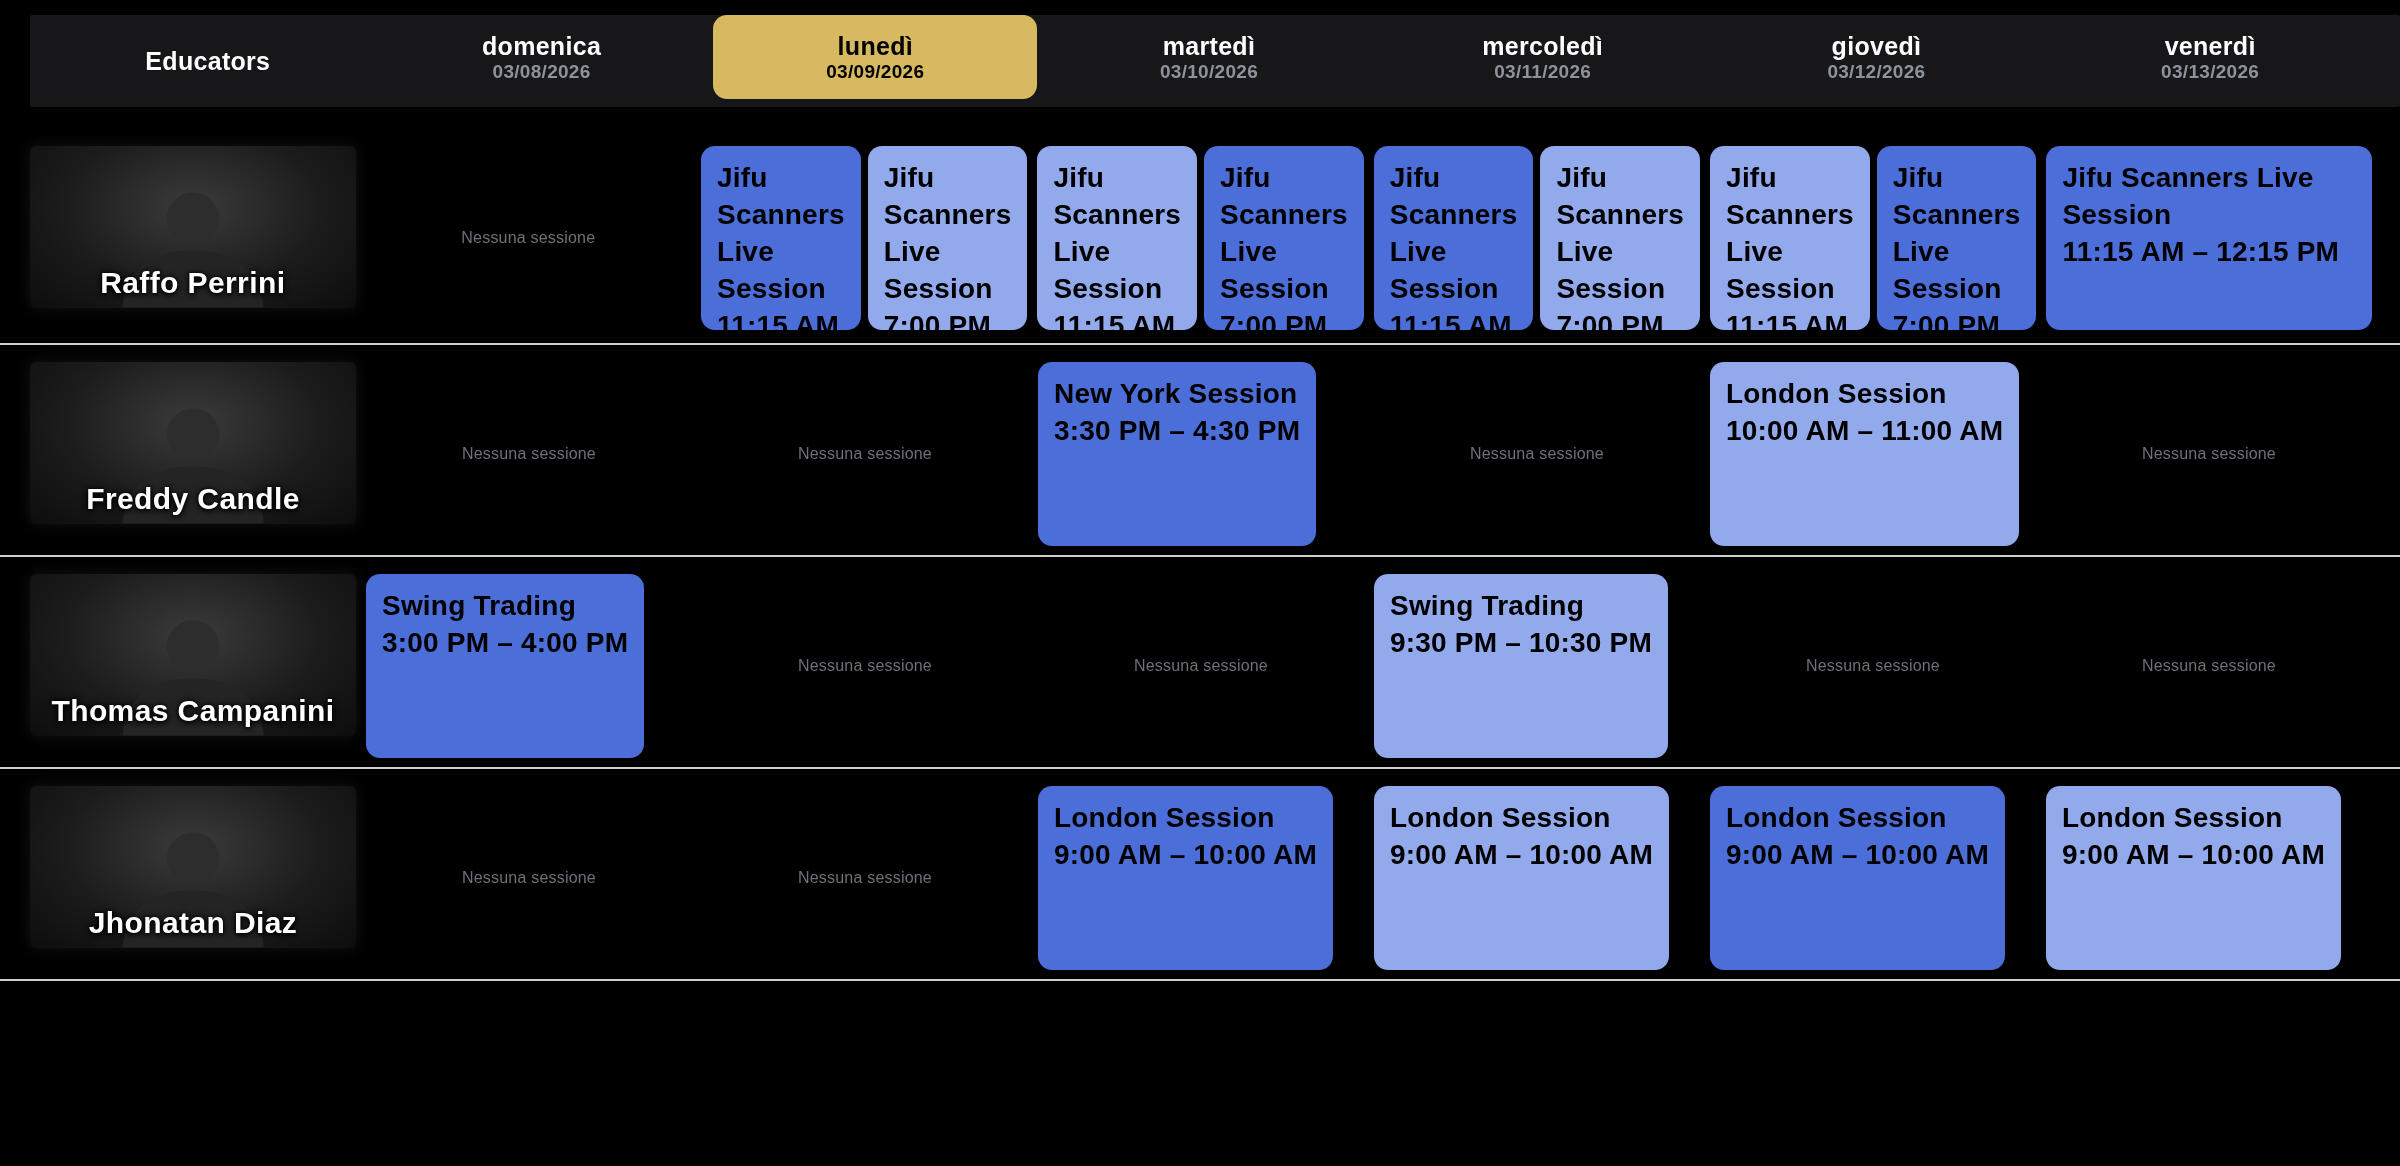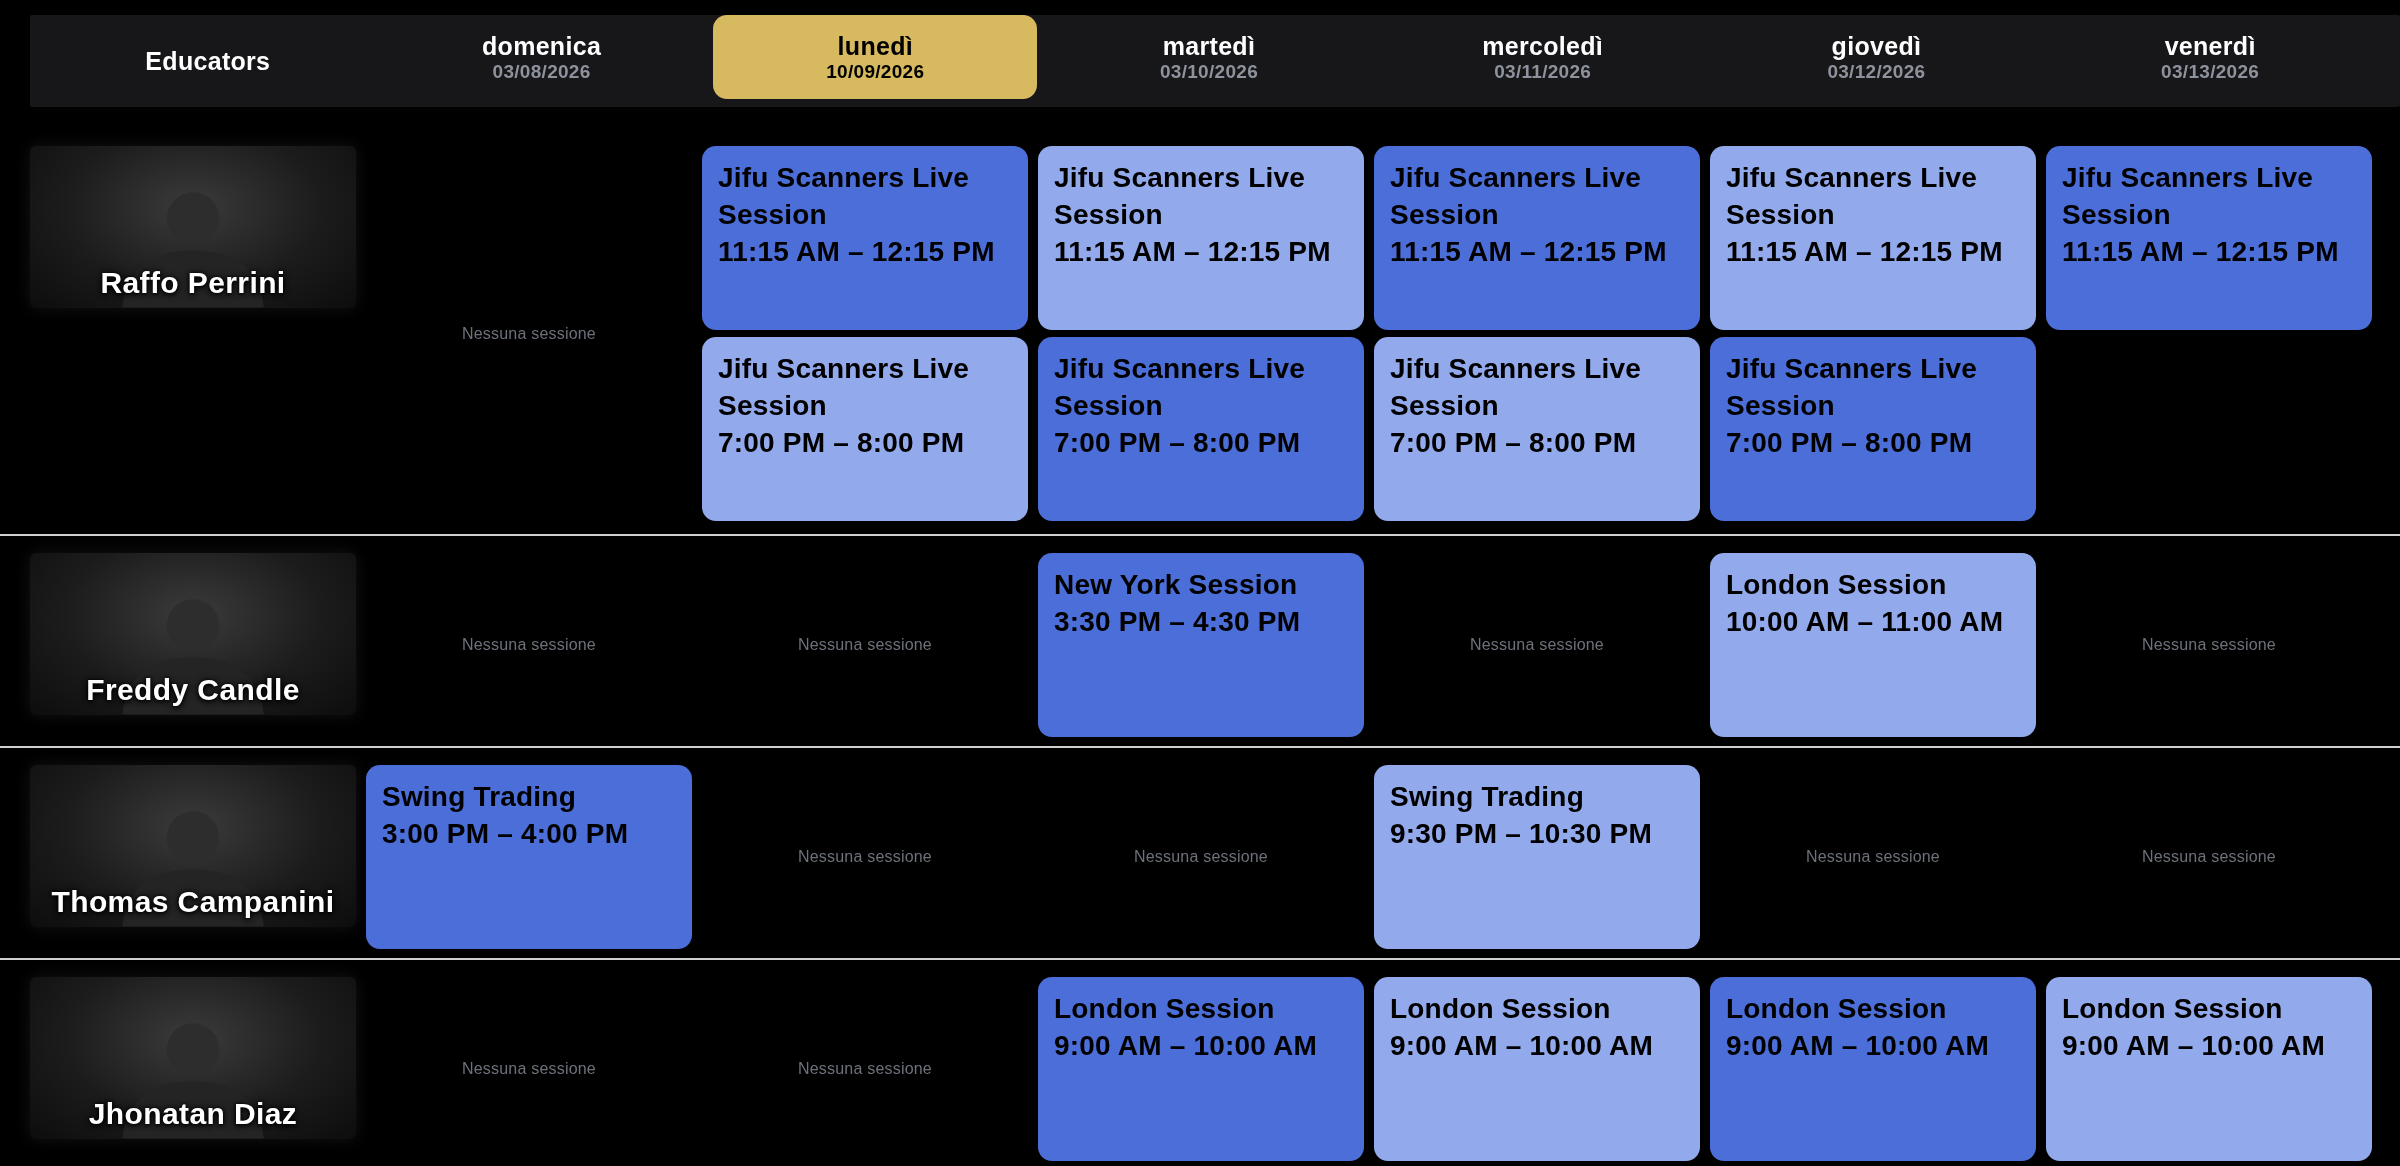--- a/index.html
+++ b/index.html
@@ -53,21 +53,21 @@
     background:radial-gradient(ellipse 75% 95% at 50% 38%, #3b3b3b 0%, #1c1c1c 52%, #0a0a0a 100%);
     box-shadow:0 0 16px rgba(255,255,255,.08);
   }
   .photo svg { position:absolute; bottom:0; left:15%; width:70%; height:88%; }
   .edu-name {
     position:absolute; bottom:8px; left:0; width:100%;
     text-align:center; font-size:30px; font-weight:700; color:#fff;
     letter-spacing:.4px;
     text-shadow:0 0 7px rgba(0,0,0,.95), 0 2px 5px rgba(0,0,0,.85), 0 0 2px #000;
   }
-  .sched-cell { display:flex; flex-direction:column; gap:7px; min-height:184px; }
+  .sched-cell { display:flex; flex-direction:row; gap:7px; min-height:184px; }
   .card {
     height:184px; border-radius:14px;
     padding:13px 16px 0 16px;
     color:#000; font-weight:700; font-size:28px; line-height:37px;
     cursor:pointer; letter-spacing:.2px;
   }
   .card.medium { background:var(--session-medium,#4c6ed8); }
   .card.light  { background:var(--session-light,#92a9ec); }
   .empty {
     flex:1; display:flex; align-items:center; justify-content:center;
@@ -80,21 +80,21 @@
 <div class="page" style="--gold: #d7b95f; --session-medium: #4c6ed8; --session-light: #92a9ec; --date-gray: #8d929c;">
   <div class="topbar" id="topbar">
     <div class="educators-cell">Educators</div>
 
   <div class="day-cell">
         <div class="day-name">domenica</div>
         <div class="day-date">03/08/2026</div>
       </div>
       <div class="day-cell selected">
         <div class="day-name">lunedì</div>
-        <div class="day-date">10/09/2026</div>
+        <div class="day-date">03/09/2026</div>
       </div>
       <div class="day-cell">
         <div class="day-name">martedì</div>
         <div class="day-date">03/10/2026</div>
       </div>
       <div class="day-cell">
         <div class="day-name">mercoledì</div>
         <div class="day-date">03/11/2026</div>
       </div>
       <div class="day-cell">

